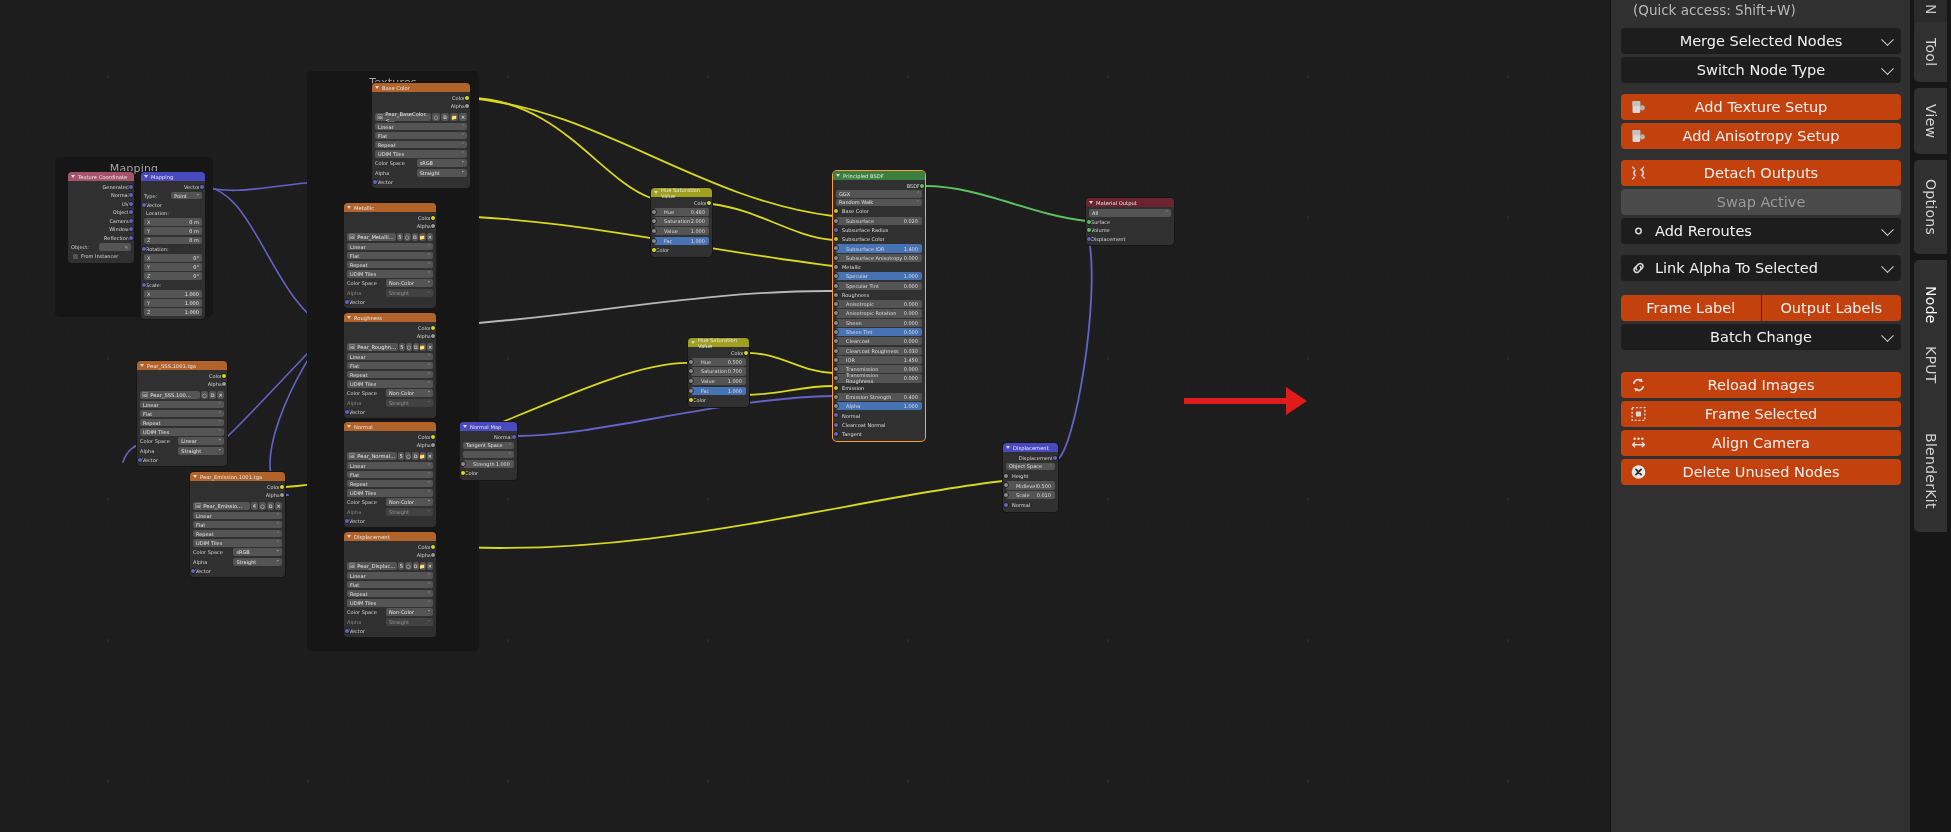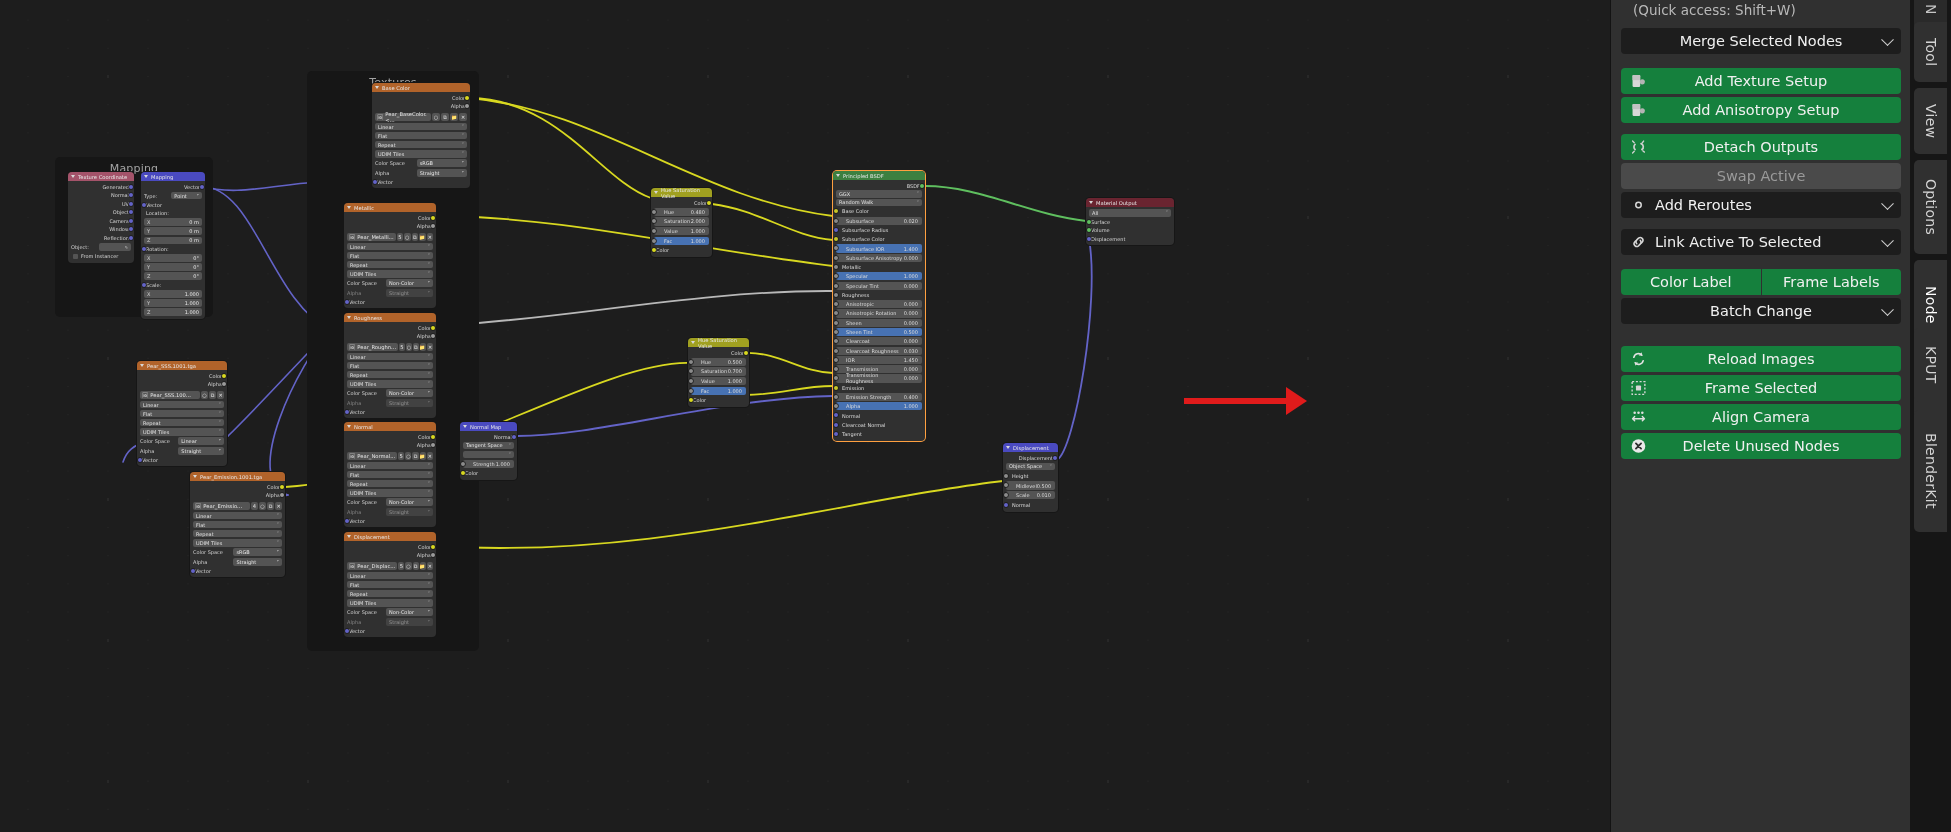--- a/index.html
+++ b/index.html
@@ -63,21 +63,21 @@
   .prow.grey{ background:#545454; border-radius:2px; }
   .prow.blue{ background:#4772b3; border-radius:2px; }
   .prow.plain{ background:transparent; padding-left:6px; }
   #npanel{
     position:absolute; left:1610px; top:0; width:301px; height:832px;
     background:#303030; border-left:1px solid #131313;
   }
   #npanel .inner{ padding:0 10px; }
   .quick{ font-size:13.5px; color:#b9b9b9; padding:2px 0 10px 12px; }
   .btn{
-    height:26px; border-radius:4px; background:#15803d; color:#f0f0f0;
+    height:26px; border-radius:4px; background:#c2410c; color:#f0f0f0;
     display:flex; align-items:center; font-size:14.5px; position:relative;
     padding:0 8px; margin-bottom:0; user-select:none;
   }
   .btn.dropdown{ background:#1d1d1d; }
   .btn .bl{ flex:1; text-align:center; }
   .btn .chev{ position:absolute; right:9px; top:50%; transform:translateY(-50%);
               width:9px;height:9px;border-right:1.6px solid #cfcfcf;border-bottom:1.6px solid #cfcfcf;
               transform:translateY(-65%) rotate(45deg); }
   .btn .ico{ position:absolute; left:9px; top:50%; transform:translateY(-50%);
              width:17px; height:17px; }
@@ -1027,20 +1027,24 @@
 <div id="npanel">
   <div class="inner">
     <div class="quick">(Quick access: Shift+W)</div>
     <div id="sidebar-groups">
         <div>
           <div class="btn dropdown">
             <span class="bl">Merge Selected Nodes</span>
             <span class="chev"></span>
           </div>
           <div style="height: 3px;"></div>
+          <div class="btn dropdown">
+            <span class="bl">Switch Node Type</span>
+            <span class="chev"></span>
+          </div>
         </div>
         <div class="gap"></div>
         <div>
           <div class="btn">
             <span class="ico"><svg viewBox="0 0 20 20">
                 <rect x="3" y="3" width="9" height="14" rx="1.5" fill="#d8d8d8"></rect>
                 <rect x="3" y="3" width="9" height="6" fill="#c2c2c2"></rect>
                 <circle cx="14.5" cy="11" r="3" fill="#b4b4b4"></circle>
               </svg></span>
             <span class="bl">Add Texture Setup</span>
@@ -1078,33 +1082,33 @@
             <span class="chev"></span>
           </div>
         </div>
         <div class="gap"></div>
         <div>
           <div class="btn dropdown">
             <span class="ico"><svg viewBox="0 0 20 20">
                 <path d="M8 12a3.2 3.2 0 0 1 0-4.5l2-2a3.2 3.2 0 0 1 4.5 4.5l-1 1" stroke="#d6d6d6" stroke-width="1.8" fill="none" stroke-linecap="round"></path>
                 <path d="M12 8a3.2 3.2 0 0 1 0 4.5l-2 2A3.2 3.2 0 0 1 5.5 10l1-1" stroke="#d6d6d6" stroke-width="1.8" fill="none" stroke-linecap="round"></path>
               </svg></span>
-            <span class="bl" style="text-align: left; padding-left: 26px;">Link Active To Selected</span>
+            <span class="bl" style="text-align: left; padding-left: 26px;">Link Alpha To Selected</span>
             <span class="chev"></span>
           </div>
           <div style="height: 3px;"></div>
         </div>
         <div class="gap"></div>
         <div>
           <div class="pair">
             <div class="btn" style="border-radius: 4px 0px 0px 4px;">
-              <span class="bl">Color Label</span>
+              <span class="bl">Frame Label</span>
             </div>
             <div class="btn" style="border-radius: 0px 4px 4px 0px;">
-              <span class="bl">Frame Labels</span>
+              <span class="bl">Output Labels</span>
             </div>
           </div>
           <div class="gap-s"></div>
           <div class="btn dropdown">
             <span class="bl">Batch Change</span>
             <span class="chev"></span>
           </div>
         </div>
         <div class="gap"></div>
         <div class="gap"></div>

